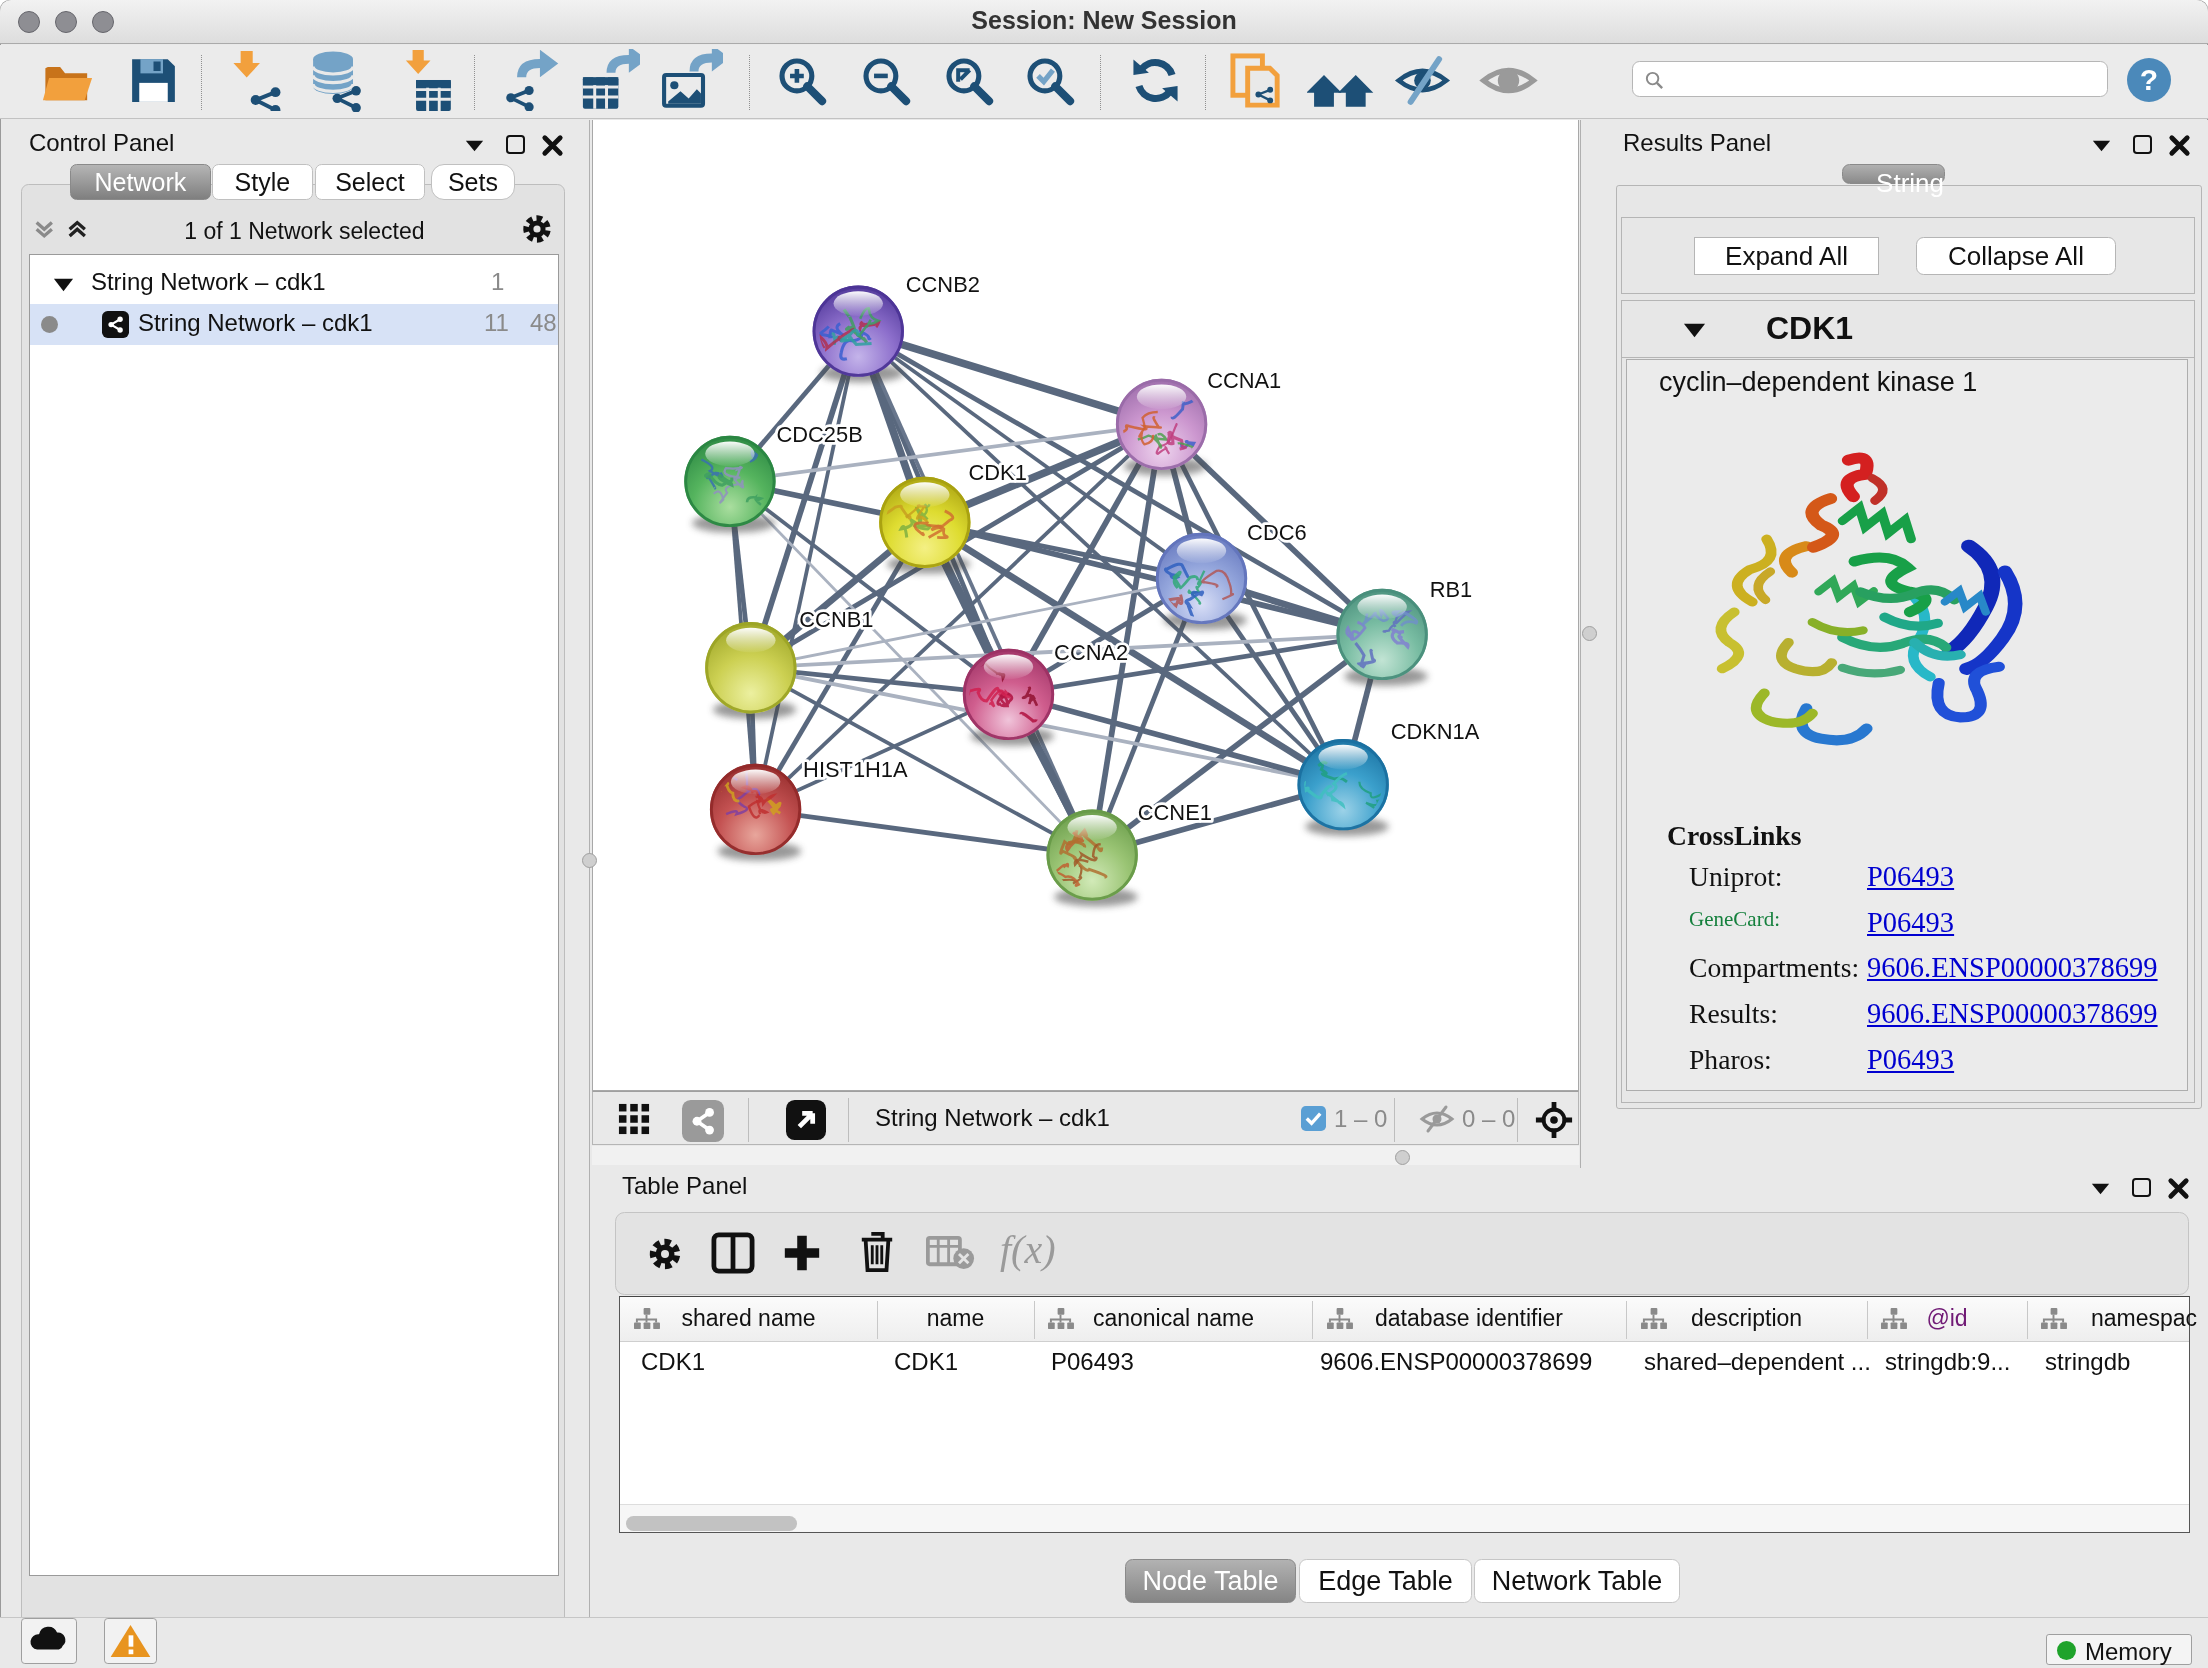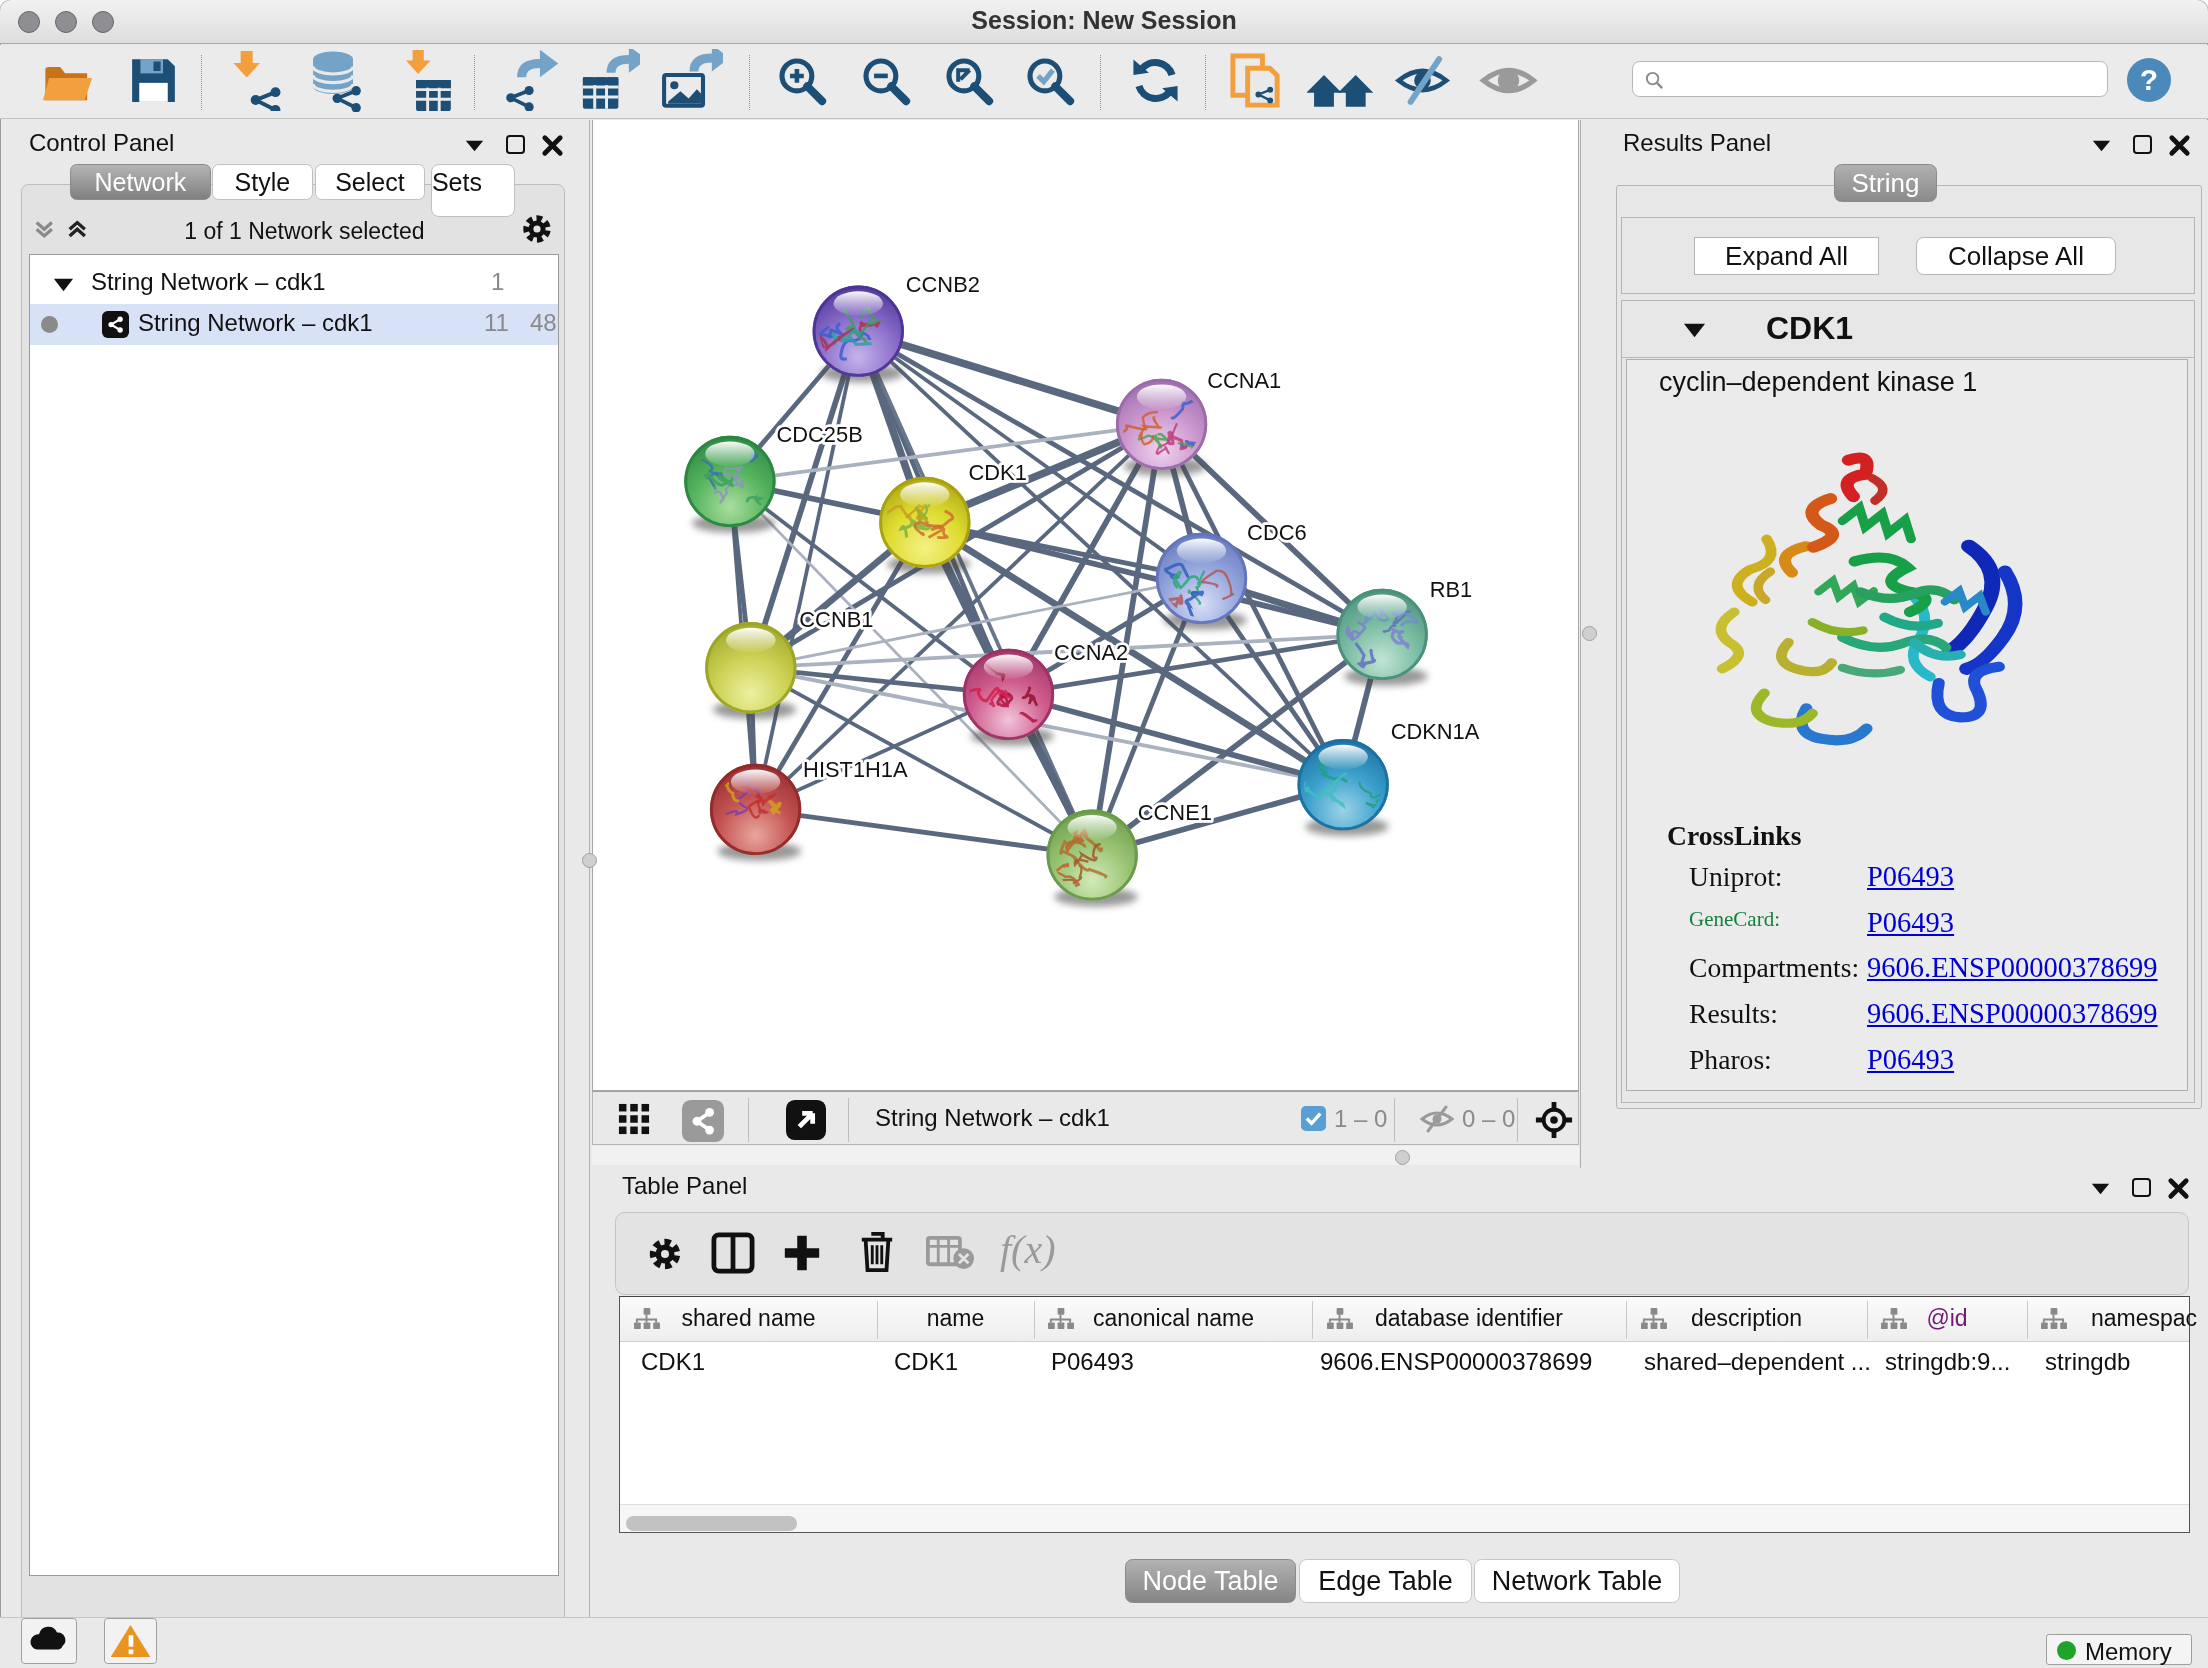--- a/index.html
+++ b/index.html
@@ -163,21 +163,21 @@
 <svg class="abs" style="left:460px;top:13.3px" width="25" height="25" viewBox="0 0 26 26">
         <path d="M4 8 L22 8 L13 19 Z" fill="#111"></path>
       </svg>
 <div class="abs" style="left:504px;top:15px;width:19px;height:19px;border:2.9px solid #111;border-radius:3.8px"></div>
 <svg class="abs" style="left:538px;top:13.3px" width="25" height="25" viewBox="0 0 26 26">
         <path d="M5 5 L21 21 M21 5 L5 21" stroke="#111" stroke-width="5" stroke-linecap="round"></path>
       </svg>
 <div class="abs" style="left:68px;top:44px;width:141px;height:36px;background:linear-gradient(#b5b5b5,#7f7f7f);border:1px solid #8a8a8a;border-radius:6.7px;color:#fff;font-size:25px;text-align:center;line-height:34px;z-index:5">Network</div>
 <div class="abs" style="left:210px;top:44px;width:101px;height:36px;background:#fff;border:1px solid #c0c0c0;border-radius:6.7px;color:#111;font-size:25px;text-align:center;line-height:34px;z-index:5">Style</div>
 <div class="abs" style="left:313px;top:44px;width:110px;height:36px;background:#fff;border:1px solid #c0c0c0;border-radius:6.7px;color:#111;font-size:25px;text-align:center;line-height:34px;z-index:5">Select</div>
-<div class="abs" style="left:429px;top:44px;width:84px;height:53px;background:#fff;border:1px solid #c0c0c0;border-radius:8px;color:#111;font-size:25px;text-align:left;line-height:34px;z-index:5">Sets</div>
+<div class="abs" style="left:429px;top:44px;width:84px;height:36px;background:#fff;border:1px solid #c0c0c0;border-radius:13px;color:#111;font-size:25px;text-align:center;line-height:34px;z-index:5">Sets</div>
 <div class="abs" style="left:19px;top:64px;width:544px;height:1465px;background:#e2e2e2;border:1px solid #bdbdbd;border-radius:7.6px"></div>
 <svg class="abs" style="left:28.5px;top:95px" width="28.5" height="28.5" viewBox="0 0 30 30">
         <path d="M7 8 L15 15 L23 8 M7 15 L15 22 L23 15" stroke="#8a8a8a" stroke-width="3.5" fill="none"></path>
       </svg>
 <svg class="abs" style="left:61px;top:95px" width="28.5" height="28.5" viewBox="0 0 30 30">
         <path d="M7 15 L15 8 L23 15 M7 22 L15 15 L23 22" stroke="#222" stroke-width="3.5" fill="none"></path>
       </svg>
 <div class="abs" style="left:117px;top:98px;width:371px;text-align:center;font-size:23px;color:#111">1 of 1 Network selected</div>
 <svg class="abs" style="left:517px;top:91px" width="36" height="36" viewBox="0 0 40 40">
 <circle cx="20" cy="20" r="11.5" fill="none" stroke="#111" stroke-width="7.5" stroke-dasharray="6 4.33" transform="rotate(8 20 20)"></circle>
@@ -578,21 +578,21 @@
 </div>
 <div class="abs" style="left:1580px;top:120px;width:629px;height:1497px;background:#e9e9e9;border-left:1px solid #b0b0b0">
       <div class="abs ptitle" style="left:42px;top:8.6px">Results Panel</div>
 <svg class="abs" style="left:508px;top:13.3px" width="25" height="25" viewBox="0 0 26 26">
         <path d="M4 8 L22 8 L13 19 Z" fill="#111"></path>
       </svg>
 <div class="abs" style="left:552px;top:15px;width:19px;height:19px;border:2.9px solid #111;border-radius:3.8px"></div>
 <svg class="abs" style="left:586px;top:13.3px" width="25" height="25" viewBox="0 0 26 26">
         <path d="M5 5 L21 21 M21 5 L5 21" stroke="#111" stroke-width="5" stroke-linecap="round"></path>
       </svg>
-      <div class="abs" style="left:253px;top:44px;width:103px;height:38px;background:linear-gradient(#b0b0b0,#8a8a8a);border:1px solid #8a8a8a;border-radius:7.6px;color:#fff;font-size:26px;text-align:center;line-height:36px;z-index:5">String</div>
+      <div class="abs" style="left:261px;top:44px;width:103px;height:20px;background:linear-gradient(#b0b0b0,#8a8a8a);border:1px solid #8a8a8a;border-radius:7.6px;color:#fff;font-size:26px;text-align:right;line-height:36px;z-index:5">String</div>
       <div class="abs" style="left:35px;top:65px;width:586px;height:924px;background:#e7e7e7;border:1px solid #b5b5b5;border-radius:2.9px"></div>
 <div class="abs" style="left:40px;top:97px;width:574px;height:77px;background:#e7e7e7;border:1px solid #b5b5b5"></div>
 <div class="abs" style="left:113px;top:117px;width:185px;height:38px;background:#fff;border:1px solid #b5b5b5;border-radius:0;font-size:26px;color:#111;text-align:center;line-height:36px">Expand All</div>
 <div class="abs" style="left:335px;top:117px;width:200px;height:38px;background:#fff;border:1px solid #b5b5b5;border-radius:7.6px;font-size:26px;color:#111;text-align:center;line-height:36px">Collapse All</div>
 
 <div class="abs" style="left:40px;top:180px;width:574px;height:803px;background:#e7e7e7;border:1px solid #b5b5b5"></div>
 <svg class="abs" style="left:100px;top:199px" width="27" height="23" viewBox="0 0 28 24">
         <path d="M3 5 L25 5 L14 19 Z" fill="#111"></path>
       </svg>
 <div class="abs" style="left:185px;top:190px;font-size:32px;font-weight:bold;color:#111">CDK1</div>

